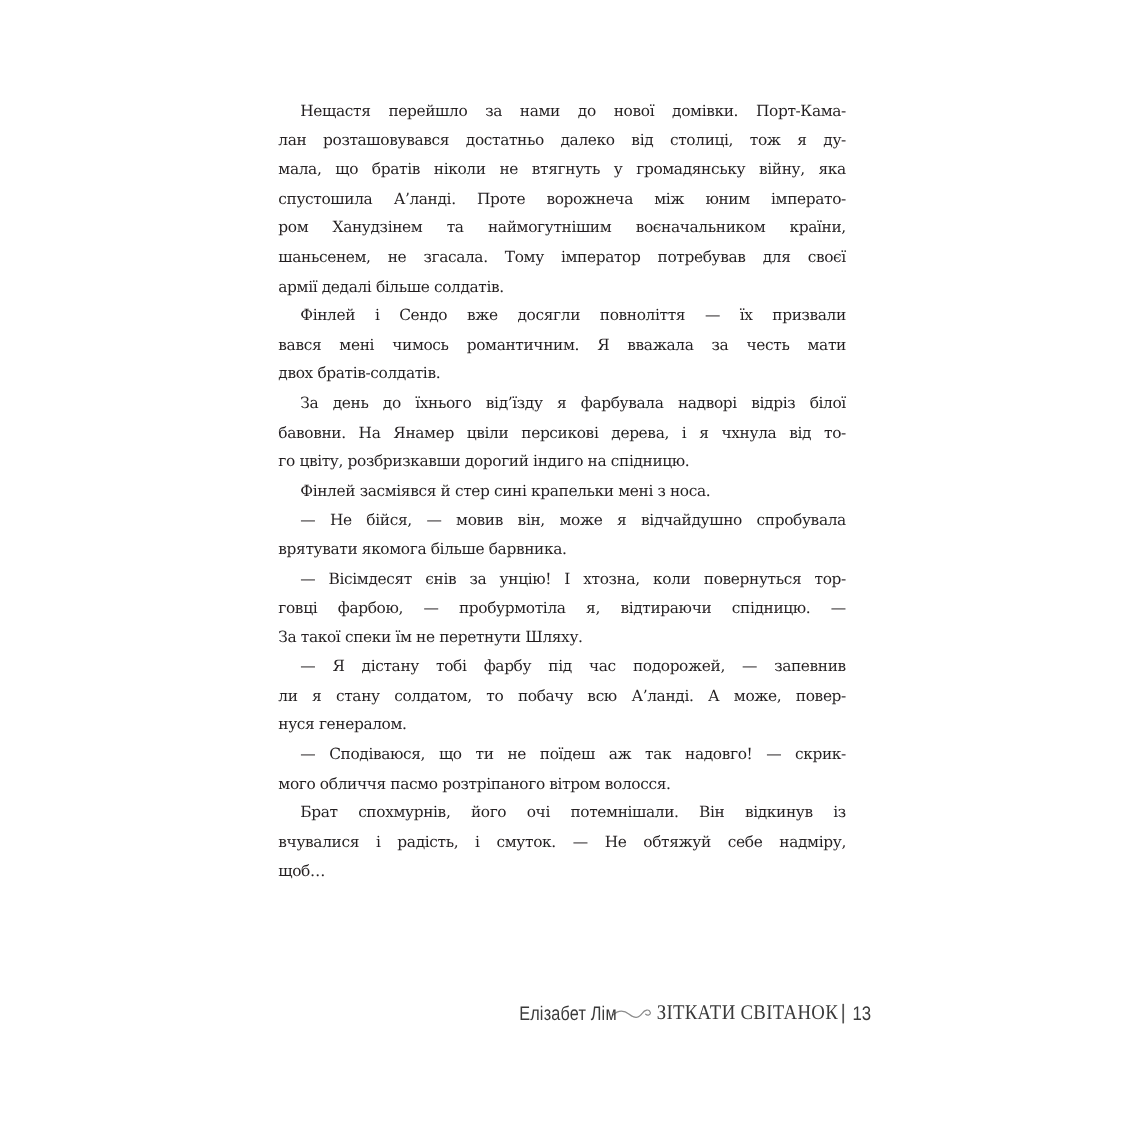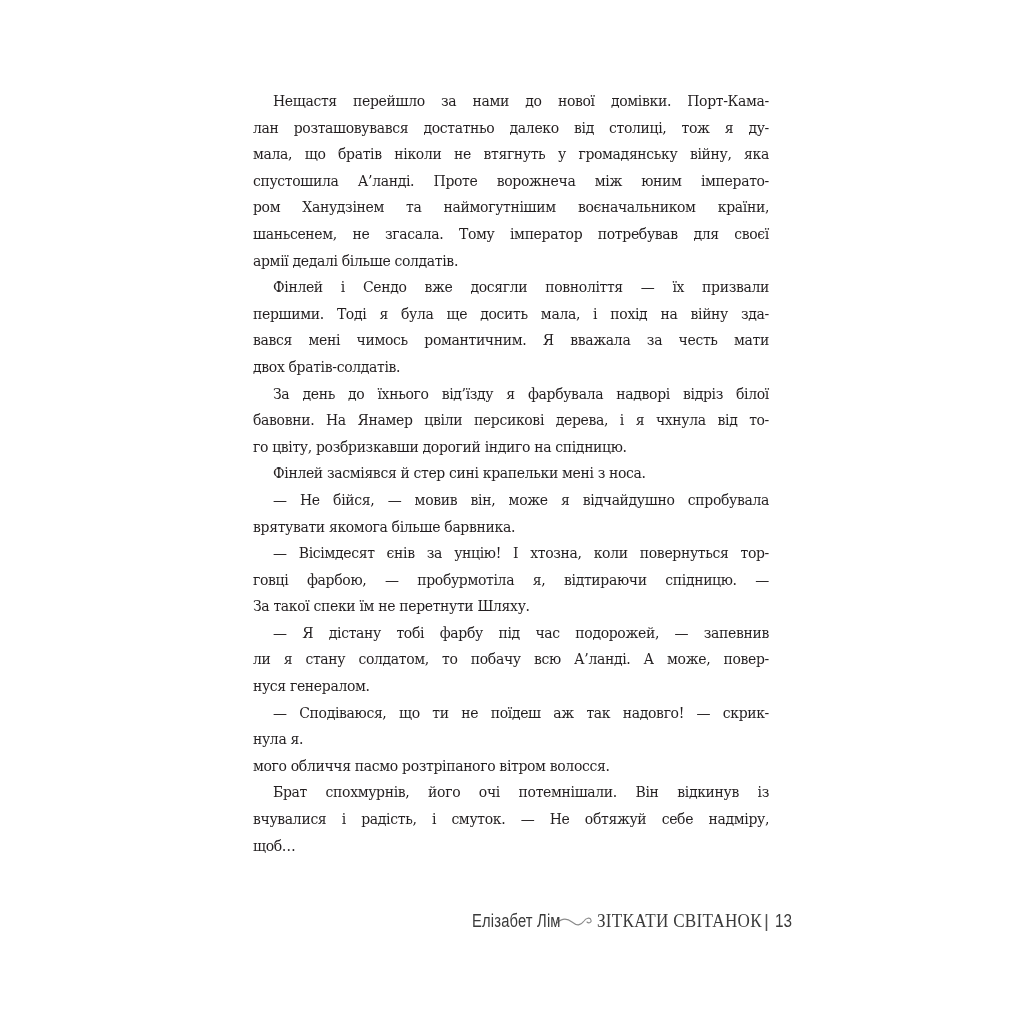--- a/index.html
+++ b/index.html
@@ -95,37 +95,35 @@
 <div class="page">
   <div class="text-block" id="text-block">
       <span class="line indent">Нещастя перейшло за нами до нової домівки. Порт-Кама-</span>
       <span class="line">лан розташовувався достатньо далеко від столиці, тож я ду-</span>
       <span class="line">мала, що братів ніколи не втягнуть у громадянську війну, яка</span>
       <span class="line">спустошила А’ланді. Проте ворожнеча між юним імперато-</span>
       <span class="line">ром Ханудзінем та наймогутнішим воєначальником країни,</span>
       <span class="line">шаньсенем, не згасала. Тому імператор потребував для своєї</span>
       <span class="line last">армії дедалі більше солдатів.</span>
       <span class="line indent">Фінлей і Сендо вже досягли повноліття — їх призвали</span>
-      <span class="line">першими. Тоді я була ще досить мала, і похід на війну зда-</span>
       <span class="line">вався мені чимось романтичним. Я вважала за честь мати</span>
       <span class="line last">двох братів-солдатів.</span>
       <span class="line indent">За день до їхнього від’їзду я фарбувала надворі відріз білої</span>
       <span class="line">бавовни. На Янамер цвіли персикові дерева, і я чхнула від то-</span>
       <span class="line last">го цвіту, розбризкавши дорогий індиго на спідницю.</span>
       <span class="line indent last">Фінлей засміявся й стер сині крапельки мені з носа.</span>
       <span class="line indent">— Не бійся, — мовив він, може я відчайдушно спробувала</span>
       <span class="line last">врятувати якомога більше барвника.</span>
       <span class="line indent">— Вісімдесят єнів за унцію! І хтозна, коли повернуться тор-</span>
       <span class="line">говці фарбою, — пробурмотіла я, відтираючи спідницю. —</span>
       <span class="line last">За такої спеки їм не перетнути Шляху.</span>
       <span class="line indent">— Я дістану тобі фарбу під час подорожей, — запевнив</span>
       <span class="line">ли я стану солдатом, то побачу всю А’ланді. А може, повер-</span>
       <span class="line last">нуся генералом.</span>
       <span class="line indent">— Сподіваюся, що ти не поїдеш аж так надовго! — скрик-</span>
-      <span class="line last">нула я.</span>
       <span class="line last">мого обличчя пасмо розтріпаного вітром волосся.</span>
       <span class="line indent">Брат спохмурнів, його очі потемнішали. Він відкинув із</span>
       <span class="line">вчувалися і радість, і смуток. — Не обтяжуй себе надміру,</span>
       <span class="line last">щоб…</span>
     </div>
 
   <div class="footer">
     <span class="author">Елізабет Лім</span>
     <svg class="ornament" viewBox="0 0 38 16">
       <path d="M1 10 C 6 5, 11 5, 16 9 S 24 13, 28 8 C 30 5, 34 4, 35 7 C 36 9, 33 11, 31 9" fill="none" stroke="#8a8a8a" stroke-width="1.1" stroke-linecap="round"></path>

